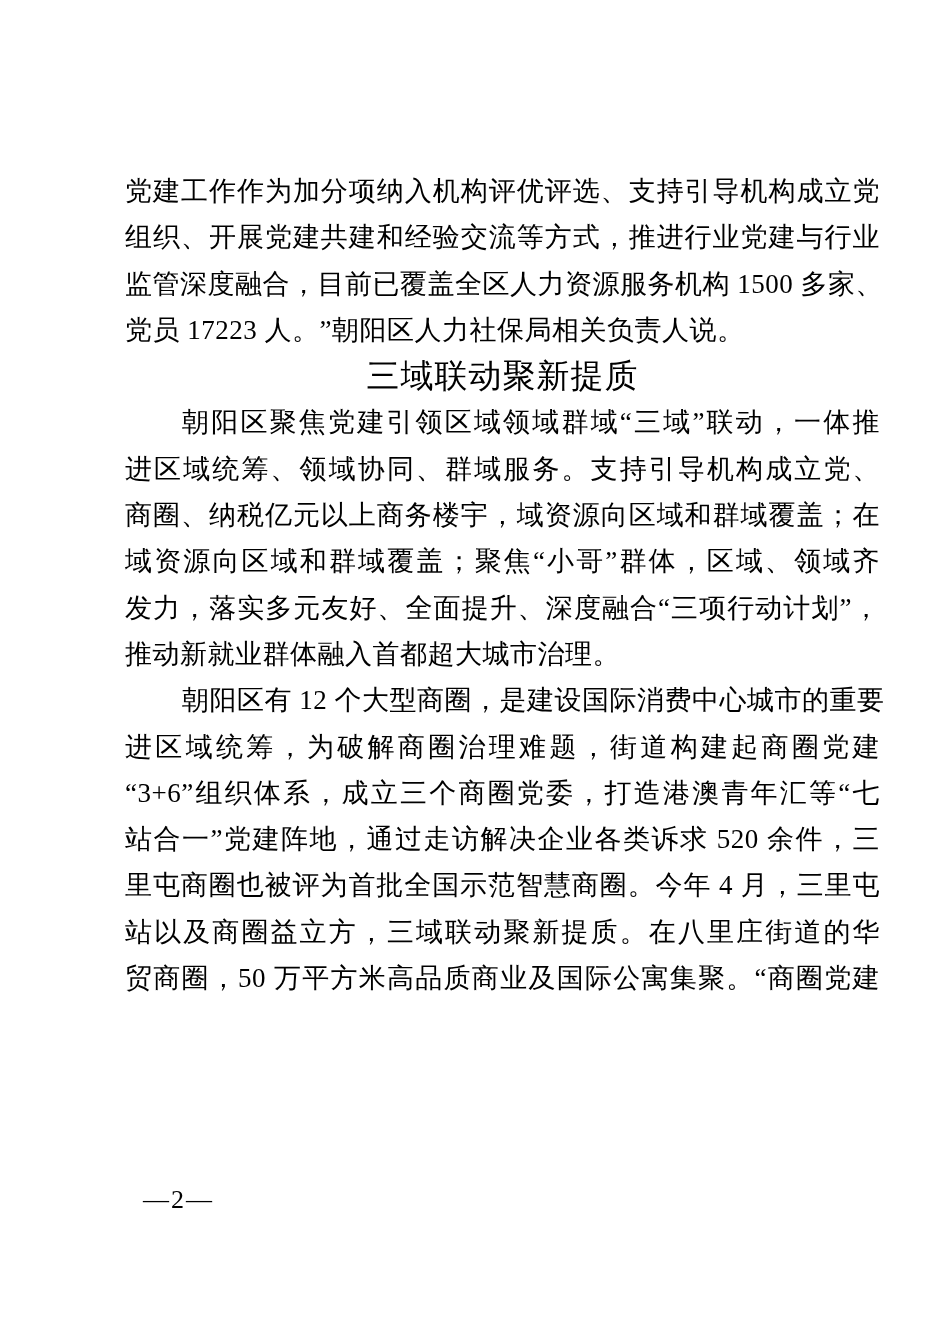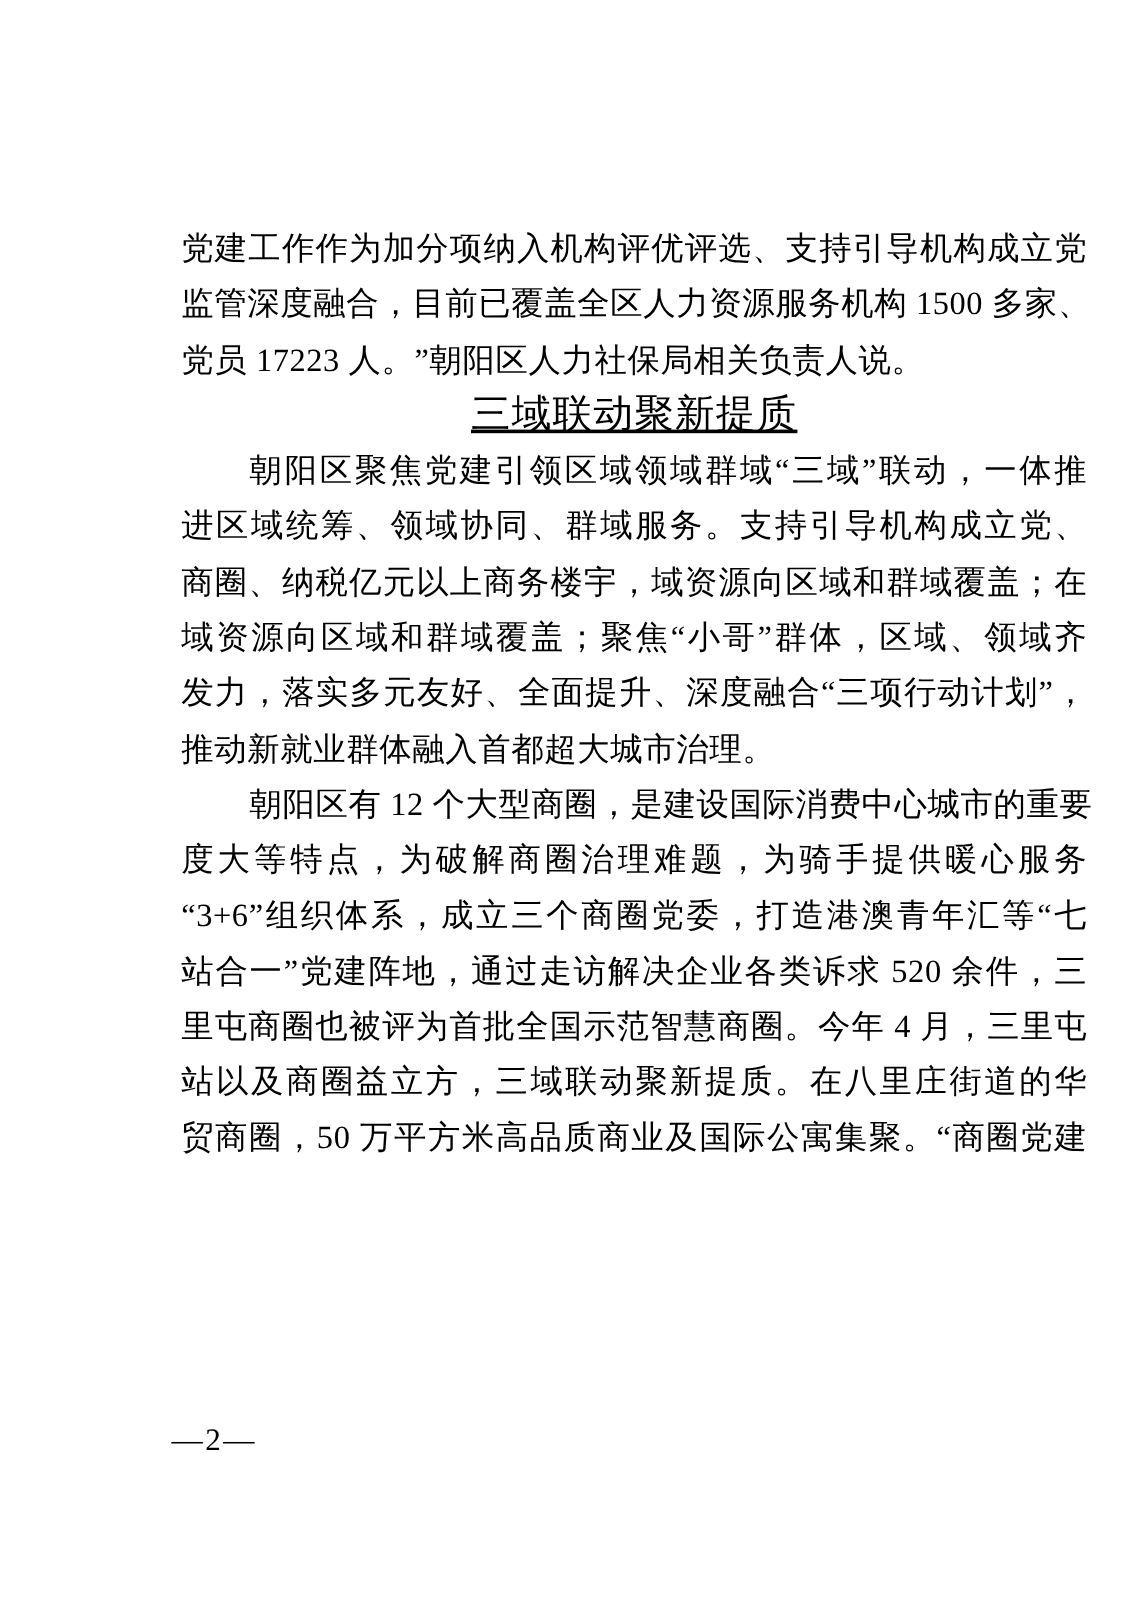--- a/index.html
+++ b/index.html
@@ -12,23 +12,22 @@
     width: 950px;
     height: 1344px;
     background: #ffffff;
     color: #000000;
     font-family: "Liberation Serif", "DejaVu Serif", serif;
     overflow: hidden;
   }
   .text-block {
     position: absolute;
     left: 125px;
-    top: 184px;
+    top: 168px;
     width: 755px;
-    margin-left: 26px;
   }
   .line {
     font-size: 27px;
     height: 46.3px;
     line-height: 46.3px;
     letter-spacing: 0.5px;
     text-align: justify;
     text-align-last: justify;
     white-space: nowrap;
   }
@@ -39,53 +38,53 @@
   .line.indent {
     text-indent: 57px;
   }
   .heading-line {
     font-size: 33px;
     height: 46.3px;
     line-height: 46.3px;
     text-align: center;
     text-align-last: center;
     letter-spacing: 1px;
-    text-decoration: underline;
   }
   .page-number {
     position: absolute;
     left: 143px;
     top: 1184px;
     font-size: 26px;
     line-height: 32px;
     letter-spacing: 2px;
     color: #000000;
   }
 </style>
 </head>
 <body>
 
 <div class="page">
   <div class="text-block">
 
     <div class="line">党建工作作为加分项纳入机构评优评选、支持引导机构成立党</div>
+    <div class="line">组织、开展党建共建和经验交流等方式，推进行业党建与行业</div>
     <div class="line">监管深度融合，目前已覆盖全区人力资源服务机构 1500 多家、</div>
     <div class="line para-end">党员 17223 人。”朝阳区人力社保局相关负责人说。</div>
 
     <div class="heading-line">三域联动聚新提质</div>
 
     <div class="line indent">朝阳区聚焦党建引领区域领域群域“三域”联动，一体推</div>
     <div class="line">进区域统筹、领域协同、群域服务。支持引导机构成立党、</div>
     <div class="line">商圈、纳税亿元以上商务楼宇，域资源向区域和群域覆盖；在</div>
     <div class="line">域资源向区域和群域覆盖；聚焦“小哥”群体，区域、领域齐</div>
     <div class="line">发力，落实多元友好、全面提升、深度融合“三项行动计划”，</div>
     <div class="line para-end">推动新就业群体融入首都超大城市治理。</div>
 
     <div class="line indent">朝阳区有 12 个大型商圈，是建设国际消费中心城市的重要</div>
-    <div class="line">度大等特点，为破解商圈治理难题，为骑手提供暖心服务</div>
+    <div class="line">进区域统筹，为破解商圈治理难题，街道构建起商圈党建</div>
     <div class="line">“3+6”组织体系，成立三个商圈党委，打造港澳青年汇等“七</div>
     <div class="line">站合一”党建阵地，通过走访解决企业各类诉求 520 余件，三</div>
     <div class="line">里屯商圈也被评为首批全国示范智慧商圈。今年 4 月，三里屯</div>
     <div class="line">站以及商圈益立方，三域联动聚新提质。在八里庄街道的华</div>
     <div class="line">贸商圈，50 万平方米高品质商业及国际公寓集聚。“商圈党建</div>
 
   </div>
 
   <div class="page-number">—2—</div>
 </div>

